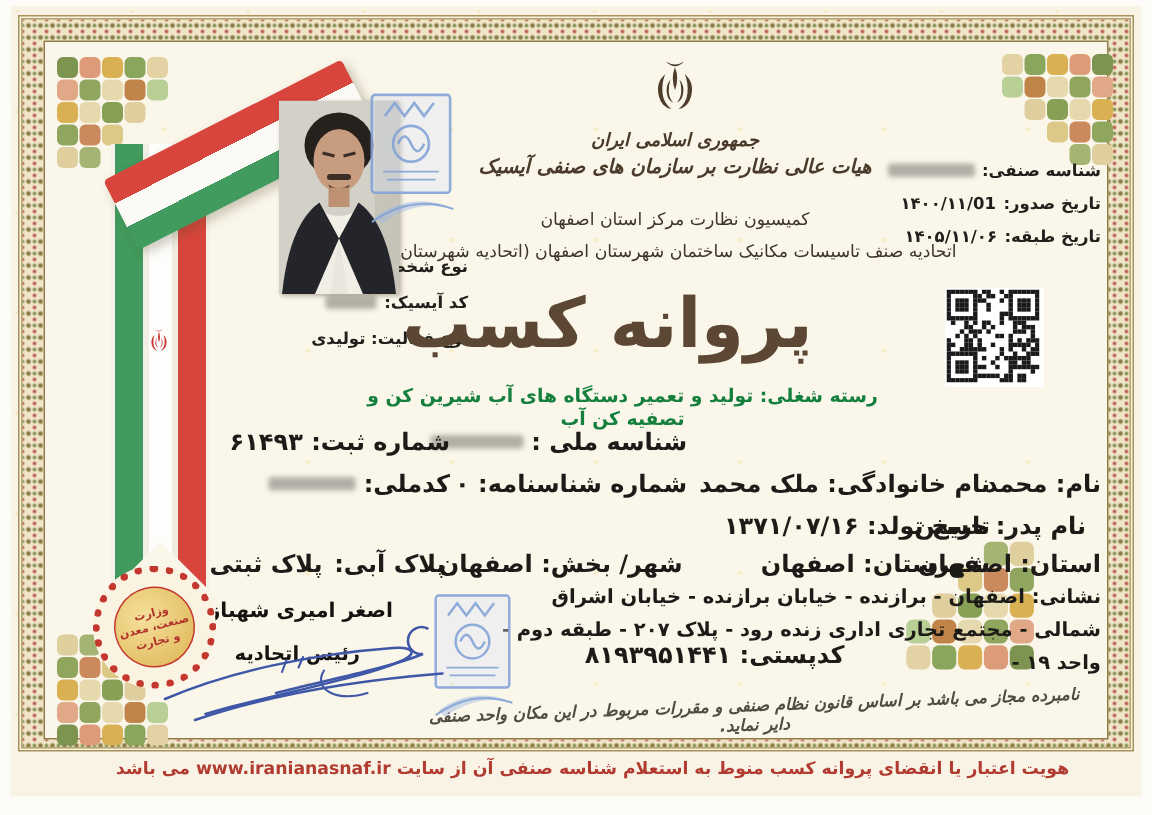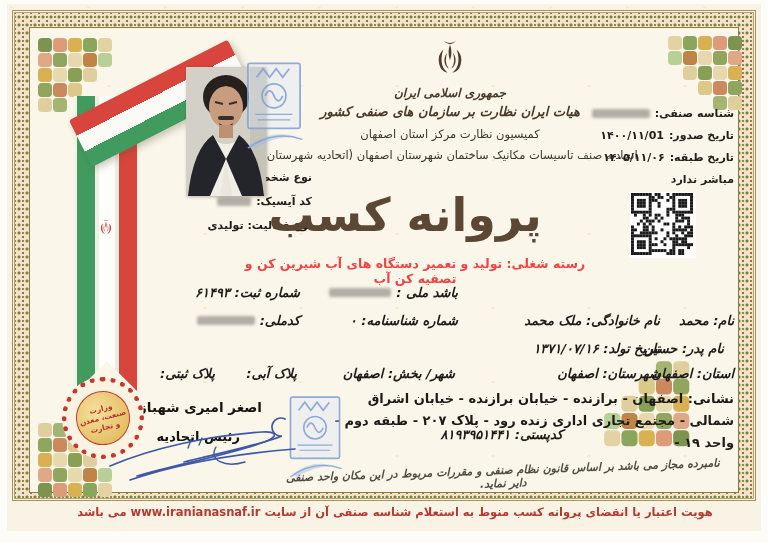--- a/index.html
+++ b/index.html
@@ -44,38 +44,38 @@
   .seal{position:absolute;left:62px;top:377px;width:72px;height:72px;z-index:6;border-radius:50%;
     border:5px dotted #c4372e;background:#fbf3e2;display:flex;align-items:center;justify-content:center;}
   .seal-core{width:52px;height:52px;border-radius:50%;background:radial-gradient(circle at 40% 35%,#f5e09b,#ddb452);
     border:1.5px solid #c4372e;color:#b3342c;font-size:7.5px;font-weight:bold;text-align:center;
     display:flex;flex-direction:column;align-items:center;justify-content:center;line-height:1.25;transform:rotate(-14deg);}
   
   .hdr{position:absolute;left:215px;top:40px;width:470px;text-align:center;color:#4a3a2a;z-index:2;}
   .hdr .emblem{margin:0 auto 2px auto;width:36px;height:44px;}
   .h1{font-size:12px;font-weight:bold;font-style:italic;}
   .h2{font-size:13px;font-weight:bold;font-style:italic;margin-top:4px;}
-  .h3{font-size:11.5px;color:#3c352b;margin-top:8px;}
+  .h3{font-size:11.5px;color:#3c352b;margin-top:20px;}
   .h4{font-size:11.5px;color:#3c352b;margin-top:7px;}
   
   .idblock{position:absolute;right:34px;top:102px;text-align:center;z-index:2;}
   .idrow{direction:rtl;display:flex;align-items:center;justify-content:flex-start;gap:5px;
     font-size:11px;font-weight:bold;color:#22201c;height:22px;}
   .redact{display:inline-block;background:#9a978f;border-radius:2px;filter:blur(1.6px);opacity:.75;}
   
   .pblock{position:absolute;right:456px;top:165px;text-align:right;z-index:2;}
   .prow{direction:rtl;display:flex;align-items:center;gap:5px;font-size:11px;font-weight:bold;color:#22201c;height:24px;justify-content:flex-start;}
   
   .title{position:absolute;left:250px;top:188px;width:310px;text-align:center;
     font-size:46px;font-weight:bold;color:#5b4733;z-index:2;}
   .trade{position:absolute;left:230px;top:256px;width:370px;text-align:center;
-    font-size:12.5px;font-weight:bold;color:#ef4444;z-index:2;}
-  
-  .fld{position:absolute;direction:rtl;white-space:nowrap;font-size:13px;font-weight:bold;color:#1d1b18;z-index:2;
-    display:flex;align-items:center;gap:5px;font-style:italic;}
+    font-size:12.5px;font-weight:bold;color:#15803d;z-index:2;}
+  
+  .fld{position:absolute;direction:rtl;white-space:nowrap;font-size:16px;font-weight:bold;color:#1d1b18;z-index:2;
+    display:flex;align-items:center;gap:5px;}
   .addr{position:absolute;right:34px;top:388px;width:414px;direction:rtl;text-align:right;
     font-size:13px;font-weight:bold;color:#1d1b18;line-height:1.7;z-index:2;}
   .postal{position:absolute;right:205px;top:427px;}
   
   .sig-name{position:absolute;right:506px;top:399px;font-size:13.5px;font-weight:bold;color:#15130f;z-index:2;}
   .sig-role{position:absolute;right:528px;top:429px;font-size:13px;font-weight:bold;color:#15130f;z-index:2;}
   .signature{position:absolute;left:95px;top:403px;z-index:7;}
   
   .stamp{position:absolute;z-index:6;opacity:.9;}
   .stamp1{left:243px;top:60px;}
@@ -139,40 +139,37 @@
       <svg width="36" height="44" viewBox="0 0 60 74" fill="#4e3d2b">
         <path d="M30 8 q-5 12 0 26 q5 -14 0 -26z"></path>
         <path d="M19 16 q-11 9 -7 25 q3 12 14 14 q-9 -7 -10 -18 q-1 -12 3 -21z"></path>
         <path d="M41 16 q11 9 7 25 q-3 12 -14 14 q9 -7 10 -18 q1 -12 -3 -21z"></path>
         <path d="M25 22 q-6 7 -4 16 q1 7 7 10 q-5 -6 -5 -13 q0 -8 2 -13z"></path>
         <path d="M35 22 q6 7 4 16 q-1 7 -7 10 q5 -6 5 -13 q0 -8 -2 -13z"></path>
         <path d="M20 2 q10 6 20 0 q-10 10 -20 0z"></path>
       </svg>
     </div>
     <div class="h1">جمهوری اسلامی ایران</div>
-    <div class="h2">هیات ایران نظارت بر سازمان های صنفی کشور</div>
+    <div class="h2">هیات عالی نظارت بر سازمان های صنفی آیسیک</div>
     <div class="h3">کمیسیون نظارت مرکز استان اصفهان</div>
     <div class="h4">اتحادیه صنف تاسیسات مکانیک ساختمان شهرستان اصفهان (اتحادیه شهرستان)</div>
   </div>
 
   <div class="idblock">
     <div class="idrow">
       <span>شناسه صنفی:</span>
       <span class="redact" style="width:58px;height:9px;"></span>
     </div>
     <div class="idrow">
       <span>تاریخ صدور:</span>
       <span>۱۴۰۰/۱۱/01</span>
     </div>
     <div class="idrow">
       <span>تاریخ طبقه:</span>
       <span>۱۴۰۵/۱۱/۰۶</span>
-    </div>
-    <div class="idrow">
-      <span>مباشر ندارد</span>
     </div>
   </div>
 
   <div class="photo">
     <svg width="80" height="129" viewBox="0 0 80 129">
       <rect width="80" height="129" fill="#d3d0c7"></rect>
       <rect x="64" width="16" height="129" fill="#c6c3b9"></rect>
       <ellipse cx="40" cy="30" rx="23" ry="22" fill="#26211d"></ellipse>
       <ellipse cx="40" cy="40" rx="17" ry="21" fill="#c79c7f"></ellipse>
       <path d="M22 40 Q20 12 40 12 Q60 12 58 40 Q56 20 40 19 Q24 20 22 40Z" fill="#26211d"></path>
@@ -439,21 +436,21 @@
         <rect x="39" y="60" width="3" height="3"></rect>
         <rect x="42" y="60" width="3" height="3"></rect>
         <rect x="48" y="60" width="3" height="3"></rect>
         <rect x="51" y="60" width="3" height="3"></rect>
       </svg></div>
 
   <div class="title">پروانه کسب</div>
   <div class="trade">رسته شغلی: تولید و تعمیر دستگاه های آب شیرین کن و تصفیه کن آب</div>
 
   <div class="fld" style="right:310px;top:285px;">
-    <span>باشد ملی :</span>
+    <span>شناسه ملی :</span>
     <span class="redact" style="width:62px;height:9px;"></span>
     </div>
   <div class="fld" style="right:468px;top:285px;">
     <span>شماره ثبت: ۶۱۴۹۳</span>
     </div>
 
   <div class="fld" style="right:34px;top:313px;">
     <span>نام: محمد</span>
     </div>
   <div class="fld" style="right:108px;top:313px;">

